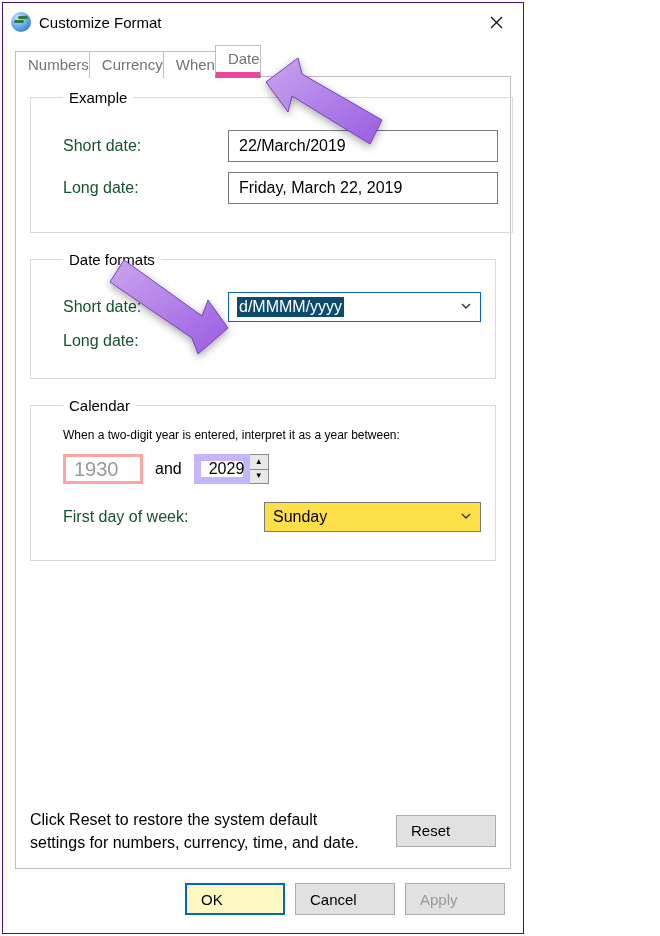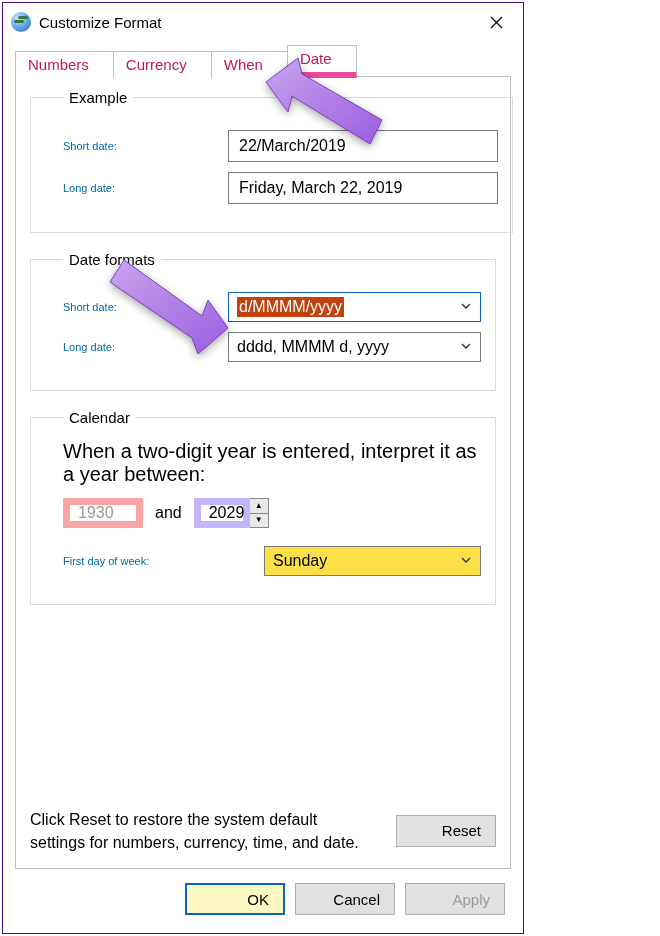--- a/index.html
+++ b/index.html
@@ -12,57 +12,57 @@
     background: radial-gradient(circle at 35% 30%, #cde7ff 0%, #5aa0e6 55%, #2a6fb5 90%);
     position:relative; flex-shrink:0;}
   .titlebar .globe::after{content:""; position:absolute; left:3px; top:8px; width:10px; height:3px; background:#2f7a3a; border-radius:2px; box-shadow:4px -4px 0 0 #2f7a3a;}
   .title-text { font-size:15px; color:#000; flex:1; }
   .close-btn { width:46px; height:30px; display:flex; align-items:center; justify-content:center; cursor:default;}
   .close-btn svg { width:13px; height:13px; }
 
   .client { flex:1; padding:6px 12px 14px 12px; display:flex; flex-direction:column; }
 
   .tabstrip { display:flex; align-items:flex-end; height:30px; position:relative; z-index:2;}
-  .tab { padding:4px 24px 5px 12px; font-size:15px; border:1px solid #bfbfbf; border-bottom:none; background:#fff; margin-right:-1px; color:#be185d; cursor:default; position:relative; top:1px;}
+  .tab { padding:4px 0 5px 12px; font-size:15px; border:1px solid #bfbfbf; border-bottom:none; background:#fff; margin-right:-1px; color:#737373; cursor:default; position:relative; top:1px;}
   .tab.inactive { background:#fff; }
   .tab.active { background:#fff; border-bottom:6px solid #ec4899; z-index:3;}
   .tabstrip .pad { flex:1; border-bottom:1px solid #bfbfbf;}
 
   .tabpanel { border:1px solid #bfbfbf; border-top:none; flex:1; padding:12px 14px 14px 14px; display:flex; flex-direction:column; gap:18px; position:relative;}
   .tabpanel::before{content:""; position:absolute; left:0; right:0; top:-1px; height:1px; background:#bfbfbf; z-index:1;}
 
   fieldset.group { border:1px solid #d9d9d9; border-radius:0; padding:14px 14px 18px 32px; margin:0; position:relative;}
   fieldset.group > legend { font-size:15px; padding:0 6px; color:#000;}
 
   .row { display:flex; align-items:center; margin:10px 0; }
-  .lab { width:165px; font-size:11px; color:#0369a1; }
+  .lab { width:165px; font-size:16px; color:#14532d; }
   .val-box { border:1px solid #7a7a7a; padding:6px 10px; width:270px; font-size:16px; background:#fff;}
 
   .combo { flex:1; height:30px; border:1px solid #7a7a7a; background:#fff; display:flex; align-items:center; padding:0 8px; font-size:16px; position:relative;}
   .combo .chev { position:absolute; right:8px; top:50%; transform:translateY(-50%); }
   .combo .chev svg{width:12px;height:12px;}
   .combo.sel { border:1px solid #0b61c4; }
-  .combo.sel .seltext { background:#c2410c; color:#fff; padding:1px 2px;}
+  .combo.sel .seltext { background:#0c4a6e; color:#fff; padding:1px 2px;}
   .combo.gray { background:#fde047;margin-left:36px;}
 
   .notation { font-size:16px; line-height:1.5; margin-top:14px;}
 
   .year-row{display:flex; align-items:center; gap:12px; margin:12px 0 18px 0;}
-  .year-box{width:80px; height:30px; border:7px solid #fca5a5; background:#fff; display:flex; align-items:center; padding:0 8px; font-size:16px;}
+  .year-box{width:80px; height:30px; border:3px solid #fca5a5; background:#fff; display:flex; align-items:center; padding:0 8px; font-size:20px;}
   .year-box.disabled{color:#9a9a9a;}
   .spinner{display:flex; height:30px;}
   .spinner .num{width:56px; border:7px solid #c4b5fd; display:flex; align-items:center; padding:0 8px; font-size:16px; background:#fff;}
   .spinner .btns{display:flex; flex-direction:column; border:1px solid #888; border-left:none;}
   .spinner .btns div{width:18px; flex:1; background:#e8e8e8; display:flex; align-items:center; justify-content:center; font-size:8px; line-height:1;}
   .spinner .btns div:first-child{border-bottom:1px solid #888;}
 
   .footer-area{margin-top:auto; padding-top:12px;}
   .reset-row{display:flex; align-items:center; gap:20px;}
   .reset-text{flex:1; font-size:16px; line-height:1.45;}
-  .btn{min-width:100px; height:32px; border:1px solid #adadad; background:#e1e1e1; font-size:15px; padding:0 14px; display:inline-flex; align-items:center; justify-content:flex-end; cursor:default;}
+  .btn{min-width:100px; height:32px; border:1px solid #adadad; background:#e1e1e1; font-size:15px; padding:0 14px; display:inline-flex; align-items:center; justify-content:flex-start; cursor:default;}
   .btn.primary{border:2px solid #0b61c4; background:#fef9c3;}
   .btn.disabled{color:#9a9a9a;}
 
   .bottom-buttons{display:flex; justify-content:flex-end; gap:10px; padding:14px 6px 4px 6px; border-top:0;}
 
   
   .arrow{position:absolute; pointer-events:none; z-index:50;}
   .arrow svg{filter: drop-shadow(0 3px 4px rgba(0,0,0,0.35));}
 </style>
 </head>
@@ -110,32 +110,26 @@
           <span class="lab">Short date:</span>
           <div class="combo sel">
             <span class="seltext">d/MMMM/yyyy</span>
             <span class="chev"><svg viewBox="0 0 12 12">
                   <path d="M2 4 L6 8 L10 4" stroke="#333" stroke-width="1.3" fill="none"></path>
                 </svg></span>
           </div>
         </div>
         <div class="row">
           <span class="lab">Long date:</span>
-          <div class="combo">
-            <span>dddd, MMMM d, yyyy</span>
-            <span class="chev"><svg viewBox="0 0 12 12">
-                  <path d="M2 4 L6 8 L10 4" stroke="#333" stroke-width="1.3" fill="none"></path>
-                </svg></span>
-          </div>
         </div>
       </fieldset>
 
       <fieldset class="group">
         <legend>Calendar</legend>
-        <div style="font-size:20px;">When a two-digit year is entered, interpret it as a year between:</div>
+        <div style="font-size:12px;">When a two-digit year is entered, interpret it as a year between:</div>
         <div class="year-row">
           <span class="year-box disabled">1930</span>
           <span style="font-size:16px;">and</span>
           <span class="spinner">
             <span class="num">2029</span>
             <span class="btns">
               <div>▲</div>
               <div>▼</div>
             </span>
           </span>

